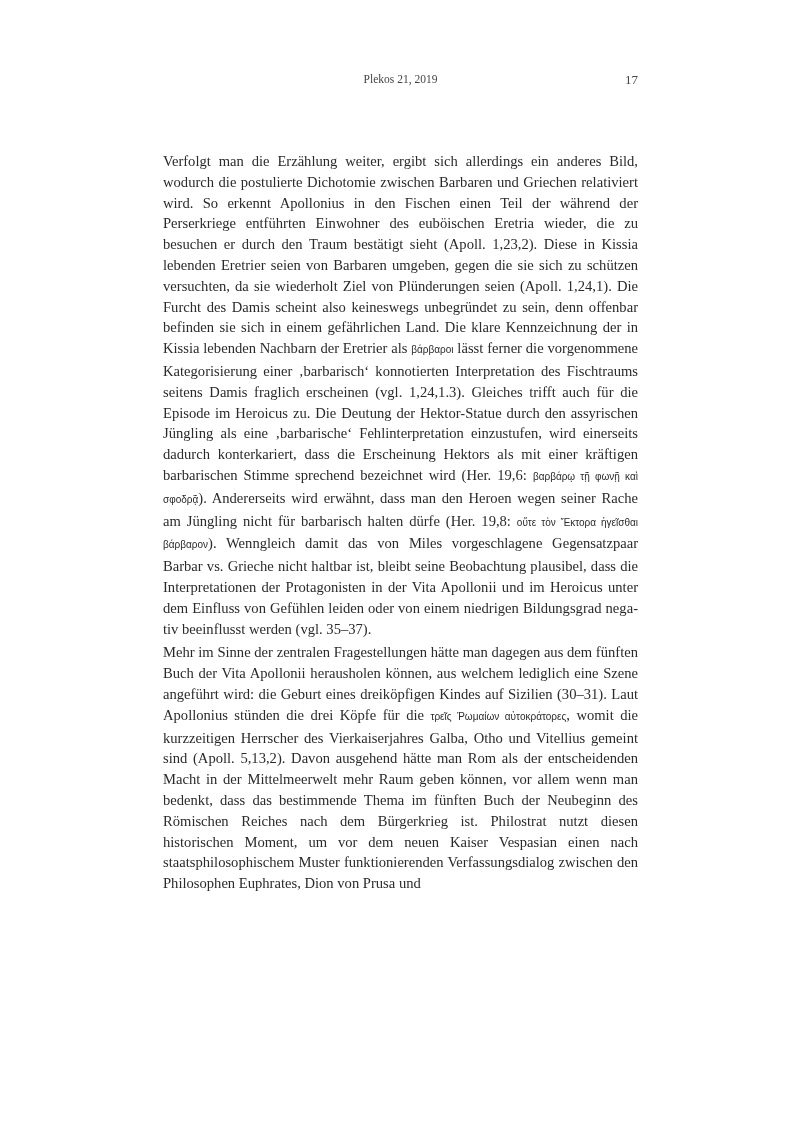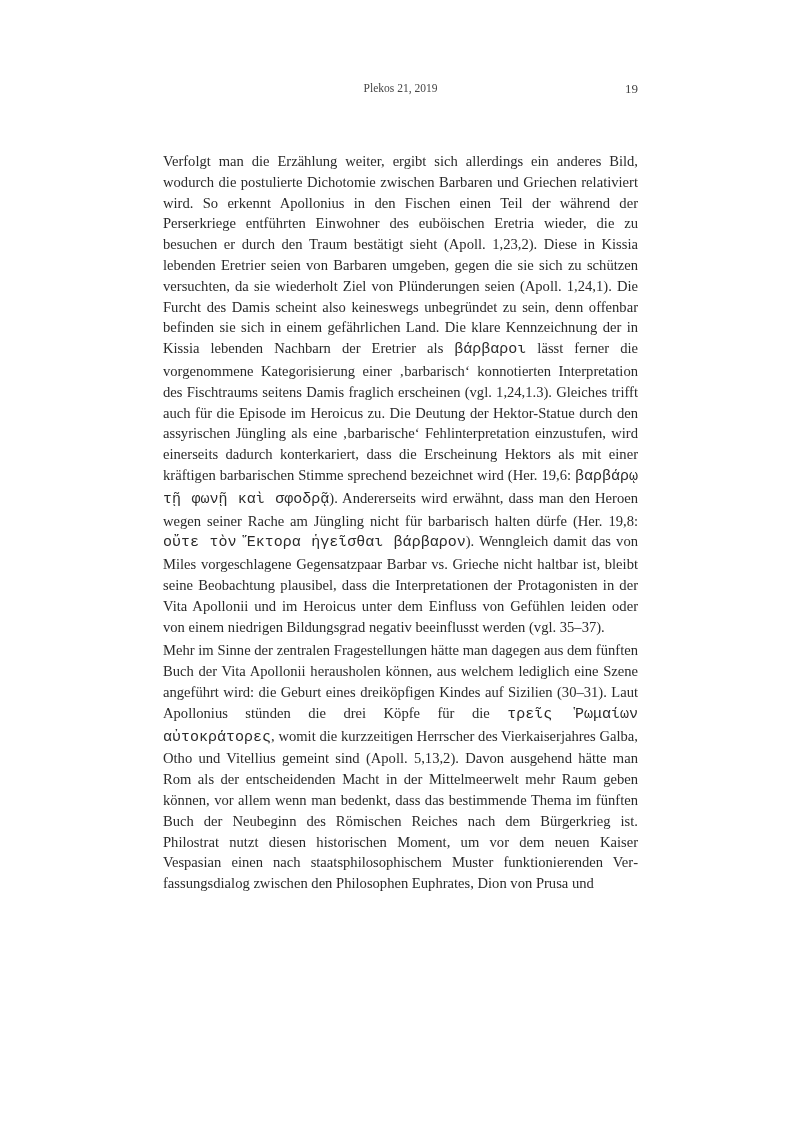--- a/index.html
+++ b/index.html
@@ -10,21 +10,21 @@
     body {
       width: 800px;
       height: 1131px;
       position: relative;
       overflow: hidden;
       font-family: "Liberation Serif", "DejaVu Serif", serif;
       color: #2a2a2a;
     }
     .page-header {
       position: absolute;
-      top: 82px;
+      top: 73px;
       left: 163px;
       width: 475px;
       height: 16px;
       font-size: 11.5px;
       color: #444;
     }
     .running-head {
       position: absolute;
       left: 0;
       right: 0;
@@ -47,30 +47,30 @@
       margin: 0;
       font-size: 14.6px;
       line-height: 20.8px;
       text-align: justify;
       hyphens: manual;
     }
     .para + .para {
       margin-top: 3px;
     }
     .greek {
-      font-family: Liberation Mono, monospace;
-      font-size: 15px;
+      font-family: Liberation Sans, sans-serif;
+      font-size: 10px;
     }
   </style>
 </head>
 <body>
 
 <header class="page-header">
   <span class="running-head">Plekos 21, 2019</span>
-  <span class="page-number">19</span>
+  <span class="page-number">17</span>
 </header>
 
 <main class="body-text">
   <p class="para">
     <span>Verfolgt man die Erzählung weiter, ergibt sich allerdings ein anderes Bild, wodurch die postulierte Dichotomie zwischen Barbaren und Griechen rela­tiviert wird. So erkennt Apollonius in den Fischen einen Teil der während der Perserkriege entführten Einwohner des euböischen Eretria wieder, die zu besuchen er durch den Traum bestätigt sieht (Apoll. 1,23,2). Diese in Kissia lebenden Eretrier seien von Barbaren umgeben, gegen die sie sich zu schützen versuchten, da sie wiederholt Ziel von Plünderungen seien (Apoll. 1,24,1). Die Furcht des Damis scheint also keineswegs unbegründet zu sein, denn offenbar befinden sie sich in einem gefährlichen Land. Die klare Kenn­zeichnung der in Kissia lebenden Nachbarn der Eretrier als </span><span class="greek">βάρβαροι</span><span> lässt ferner die vorgenommene Kategorisierung einer ‚barbarisch‘ konnotierten Interpretation des Fischtraums seitens Damis fraglich erscheinen (vgl. 1,24,1.3). Gleiches trifft auch für die Episode im Heroicus zu. Die Deutung der Hektor-Statue durch den assyrischen Jüngling als eine ‚barbarische‘ Fehl­interpretation einzustufen, wird einerseits dadurch konterkariert, dass die Erscheinung Hektors als mit einer kräftigen barbarischen Stimme sprechend bezeichnet wird (Her. 19,6: </span><span class="greek">βαρβάρῳ τῇ φωνῇ καὶ σφοδρᾷ</span><span>). Andererseits wird erwähnt, dass man den Heroen wegen seiner Rache am Jüngling nicht für barbarisch halten dürfe (Her. 19,8: </span><span class="greek">οὔτε τὸν Ἕκτορα ἡγεῖσθαι βάρβαρον</span><span>). Wenn­gleich damit das von Miles vorgeschlagene Gegensatzpaar Barbar vs. Grie­che nicht haltbar ist, bleibt seine Beobachtung plausibel, dass die Interpreta­tionen der Protagonisten in der Vita Apollonii und im Heroicus unter dem Einfluss von Gefühlen leiden oder von einem niedrigen Bildungsgrad nega­tiv beeinflusst werden (vgl. 35–37).</span>
   </p>
   <p class="para">
     <span>Mehr im Sinne der zentralen Fragestellungen hätte man dagegen aus dem fünften Buch der Vita Apollonii herausholen können, aus welchem lediglich eine Szene angeführt wird: die Geburt eines dreiköpfigen Kindes auf Sizilien (30–31). Laut Apollonius stünden die drei Köpfe für die </span><span class="greek">τρεῖς Ῥωμαίων αὐτοκράτορες</span><span>, womit die kurzzeitigen Herrscher des Vierkaiserjahres Galba, Otho und Vitellius gemeint sind (Apoll. 5,13,2). Davon ausgehend hätte man Rom als der entscheidenden Macht in der Mittelmeerwelt mehr Raum geben können, vor allem wenn man bedenkt, dass das bestimmende Thema im fünften Buch der Neubeginn des Römischen Reiches nach dem Bürgerkrieg ist. Philostrat nutzt diesen historischen Moment, um vor dem neuen Kaiser Vespasian einen nach staatsphilosophischem Muster funktionierenden Ver­fassungsdialog zwischen den Philosophen Euphrates, Dion von Prusa und</span>
   </p>
 </main>

